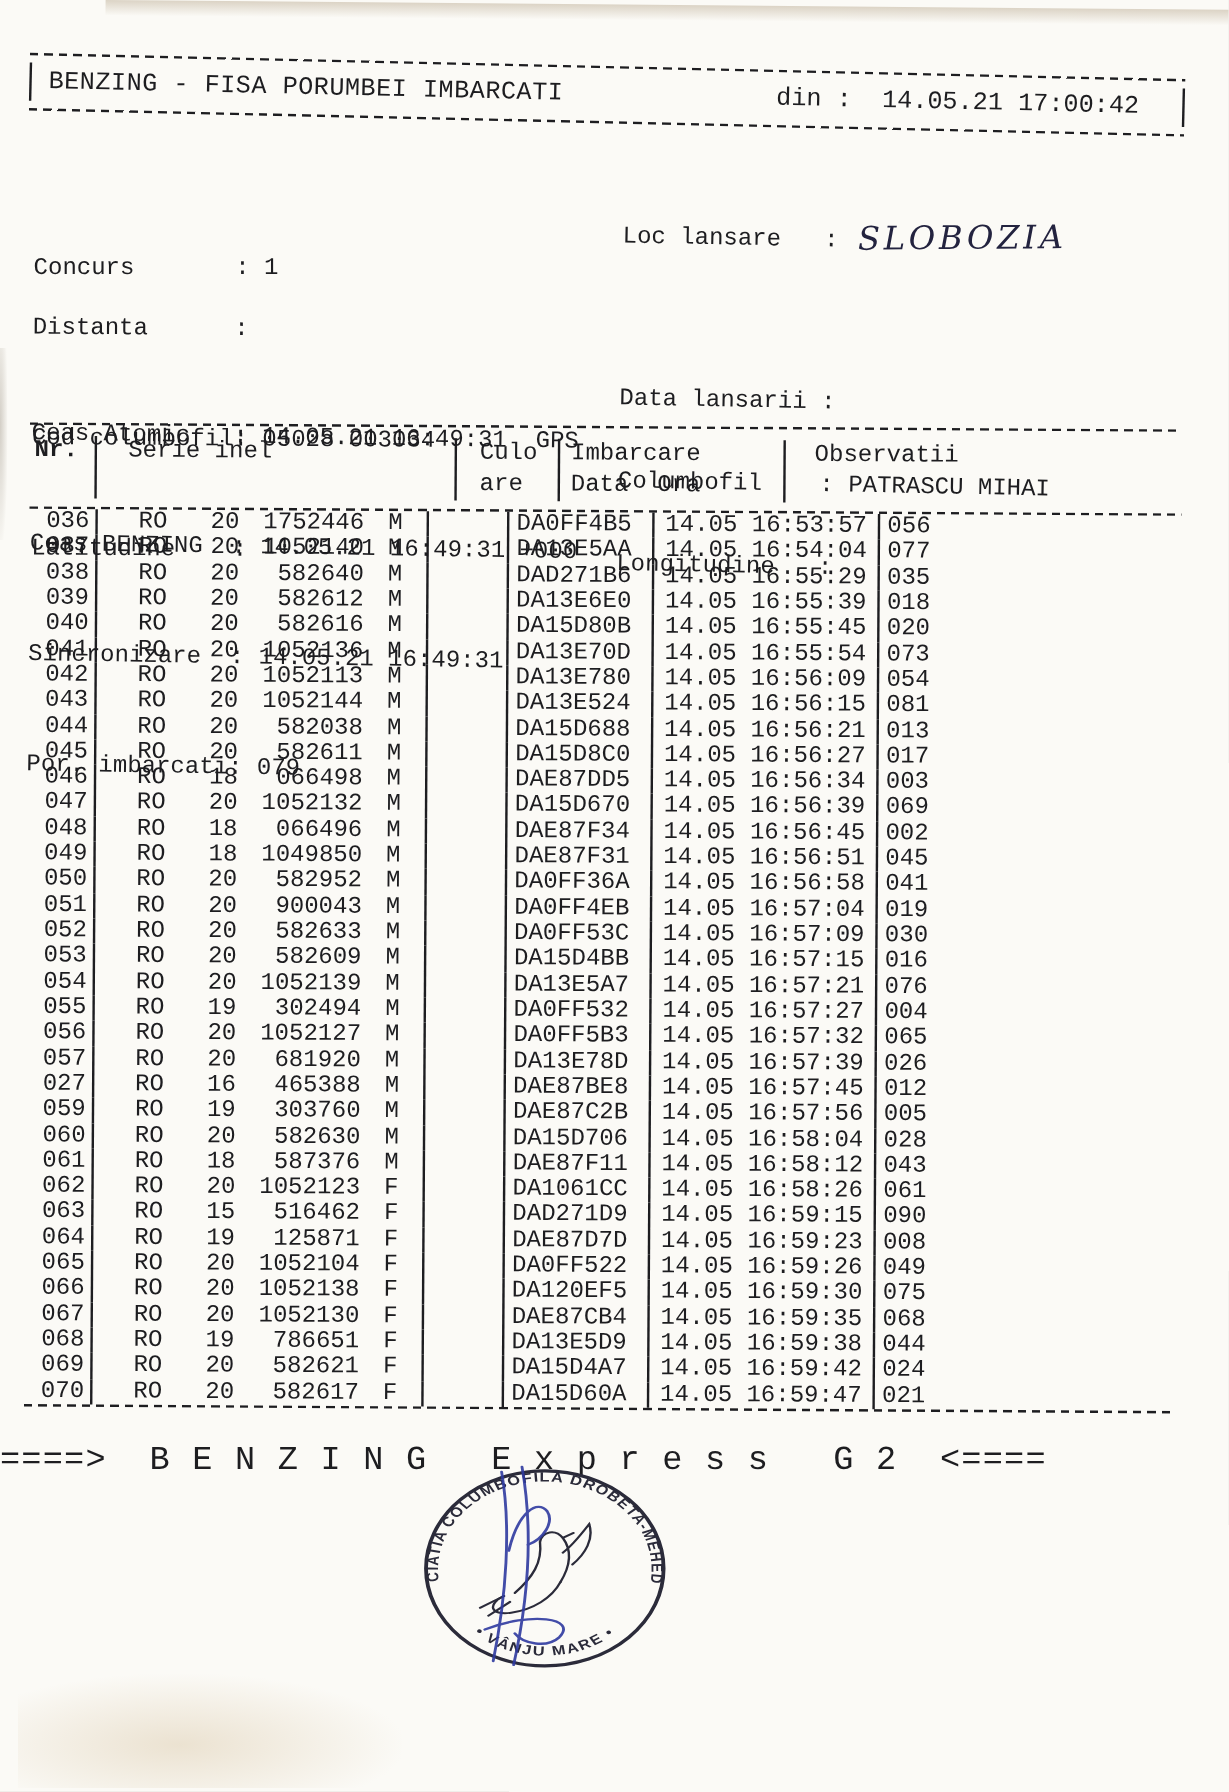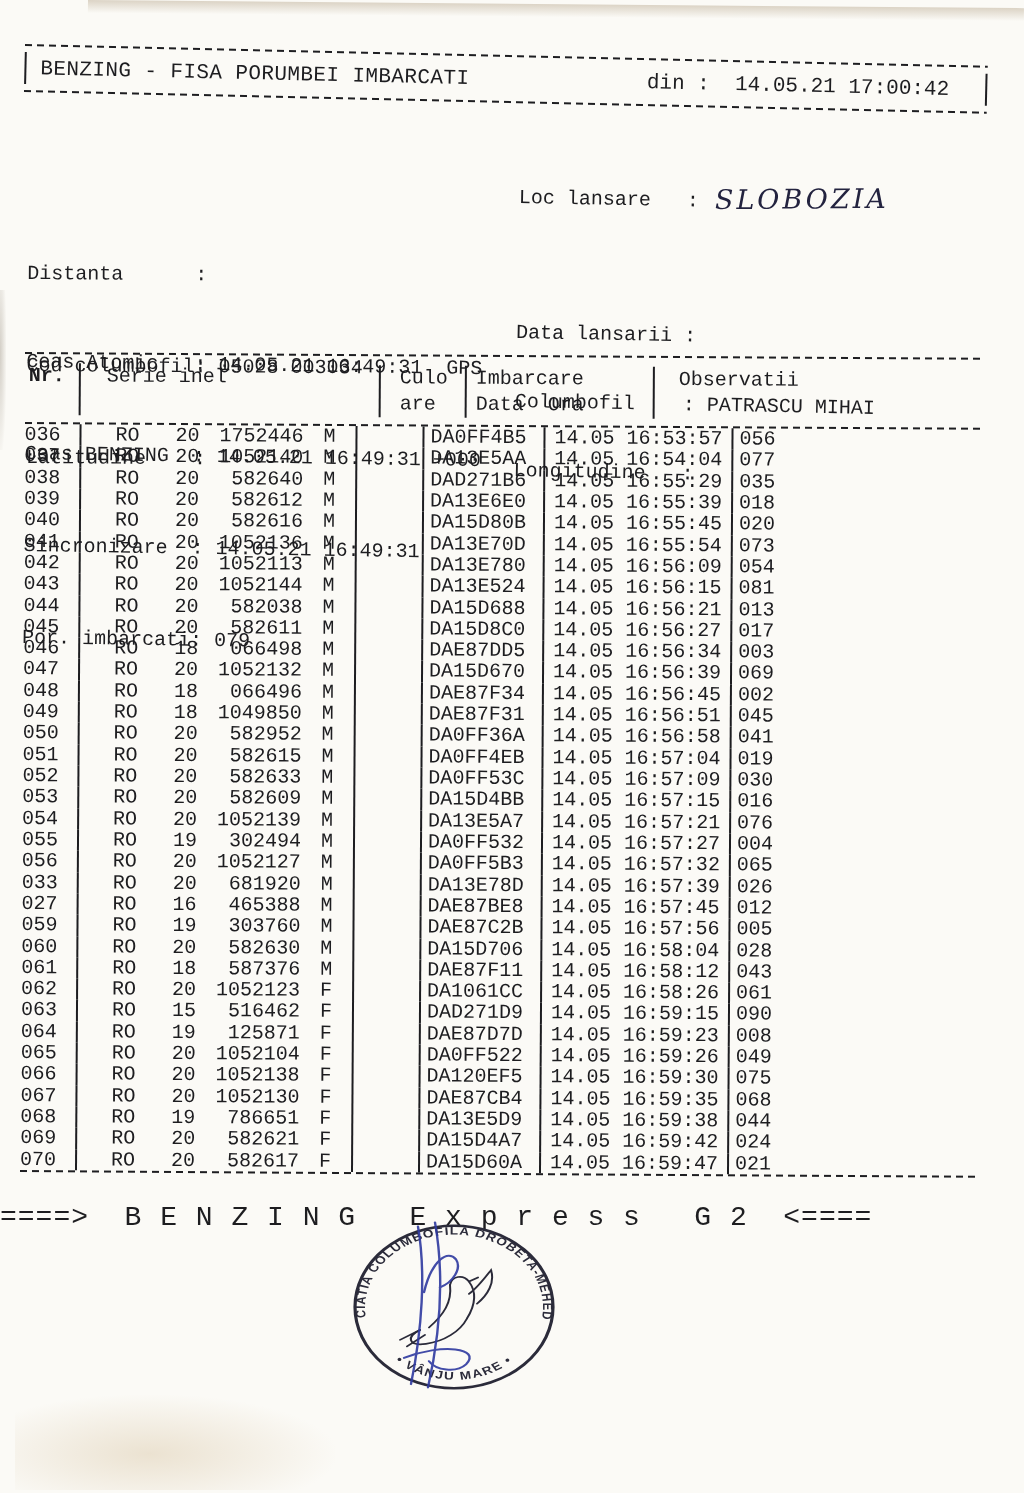--- a/index.html
+++ b/index.html
@@ -57,21 +57,21 @@
   .c-imb{flex:0 0 177px; border-left:2px solid #1d1d20;}
   .c-obs{flex:1 1 auto; border-left:2px solid #1d1d20;}
   .thead .c-nr{padding-left:4px;font-weight:bold;}
   .thead .c-serie{padding-left:26px;}
   .thead .c-culo{padding-left:19px;}
   .thead .c-senzor{padding-left:7px;}
   .thead .c-imb{padding-left:9px;}
   .thead .c-obs{padding-left:24px;}
   .tbody{}
   .trow{display:flex; height:21.32px; line-height:21.32px;}
-  .trow .c-nr{padding-right:5px;}
+  .trow .c-nr{text-align:right; padding-right:5px;}
   .trow .c-serie{display:flex;}
   .s-country{display:inline-block; width:58px; text-align:right;}
   .s-year{display:inline-block; width:60px; text-align:right;}
   .s-ring{display:inline-block; width:104px; text-align:right;}
   .s-sex{display:inline-block; width:52px; text-align:center;}
   .trow .c-senzor{padding-left:6px;}
   .trow .c-imb{padding-left:9px; white-space:pre;}
   .i-time{margin-left:1ch;}
   .trow .c-obs{padding-left:6px;}
   
@@ -94,20 +94,25 @@
     <div class="hb-row">
       <span class="vbar"></span>
       <span class="hb-title">BENZING - FISA PORUMBEI IMBARCATI</span>
       <span class="hb-spacer"></span>
       <span class="hb-din"><span>din :</span><span class="din-val">14.05.21 17:00:42</span></span>
       <span class="vbar"></span>
     </div>
     <div class="dash"></div>
   </div>
 
+  <div class="info" id="info-left-a">
+    
+  
+      <div class="info-row"><span class="lbl">Concurs</span><span class="sep">:</span><span class="val">1</span></div>
+    </div>
 
   <div class="info" id="info-left-b">
     
   
       <div class="info-row"><span class="lbl">Distanta</span><span class="sep">:</span><span class="val"></span></div>
     
       <div class="info-row"><span class="lbl">Cod columbofil</span><span class="sep">:</span><span class="val">05028 003034</span></div>
     
       <div class="info-row"><span class="lbl">Latitudine</span><span class="sep">:</span><span class="val"></span></div>
     </div>
@@ -352,21 +357,21 @@
           <span class="c-senzor">DA0FF36A</span>
           <span class="c-imb"><span class="i-date">14.05</span><span class="i-time">16:56:58</span></span>
           <span class="c-obs">041</span>
         </div>
 
         <div class="trow">
           <span class="c-nr">051</span>
           <span class="c-serie">
             <span class="s-country">RO</span>
             <span class="s-year">20</span>
-            <span class="s-ring">582615</span>
+            <span class="s-ring">900043</span>
             <span class="s-sex">M</span>
           </span>
           <span class="c-culo"></span>
           <span class="c-senzor">DA0FF4EB</span>
           <span class="c-imb"><span class="i-date">14.05</span><span class="i-time">16:57:04</span></span>
           <span class="c-obs">019</span>
         </div>
 
         <div class="trow">
           <span class="c-nr">052</span>
@@ -432,21 +437,21 @@
             <span class="s-ring">1052127</span>
             <span class="s-sex">M</span>
           </span>
           <span class="c-culo"></span>
           <span class="c-senzor">DA0FF5B3</span>
           <span class="c-imb"><span class="i-date">14.05</span><span class="i-time">16:57:32</span></span>
           <span class="c-obs">065</span>
         </div>
 
         <div class="trow">
-          <span class="c-nr">033</span>
+          <span class="c-nr">057</span>
           <span class="c-serie">
             <span class="s-country">RO</span>
             <span class="s-year">20</span>
             <span class="s-ring">681920</span>
             <span class="s-sex">M</span>
           </span>
           <span class="c-culo"></span>
           <span class="c-senzor">DA13E78D</span>
           <span class="c-imb"><span class="i-date">14.05</span><span class="i-time">16:57:39</span></span>
           <span class="c-obs">026</span>

